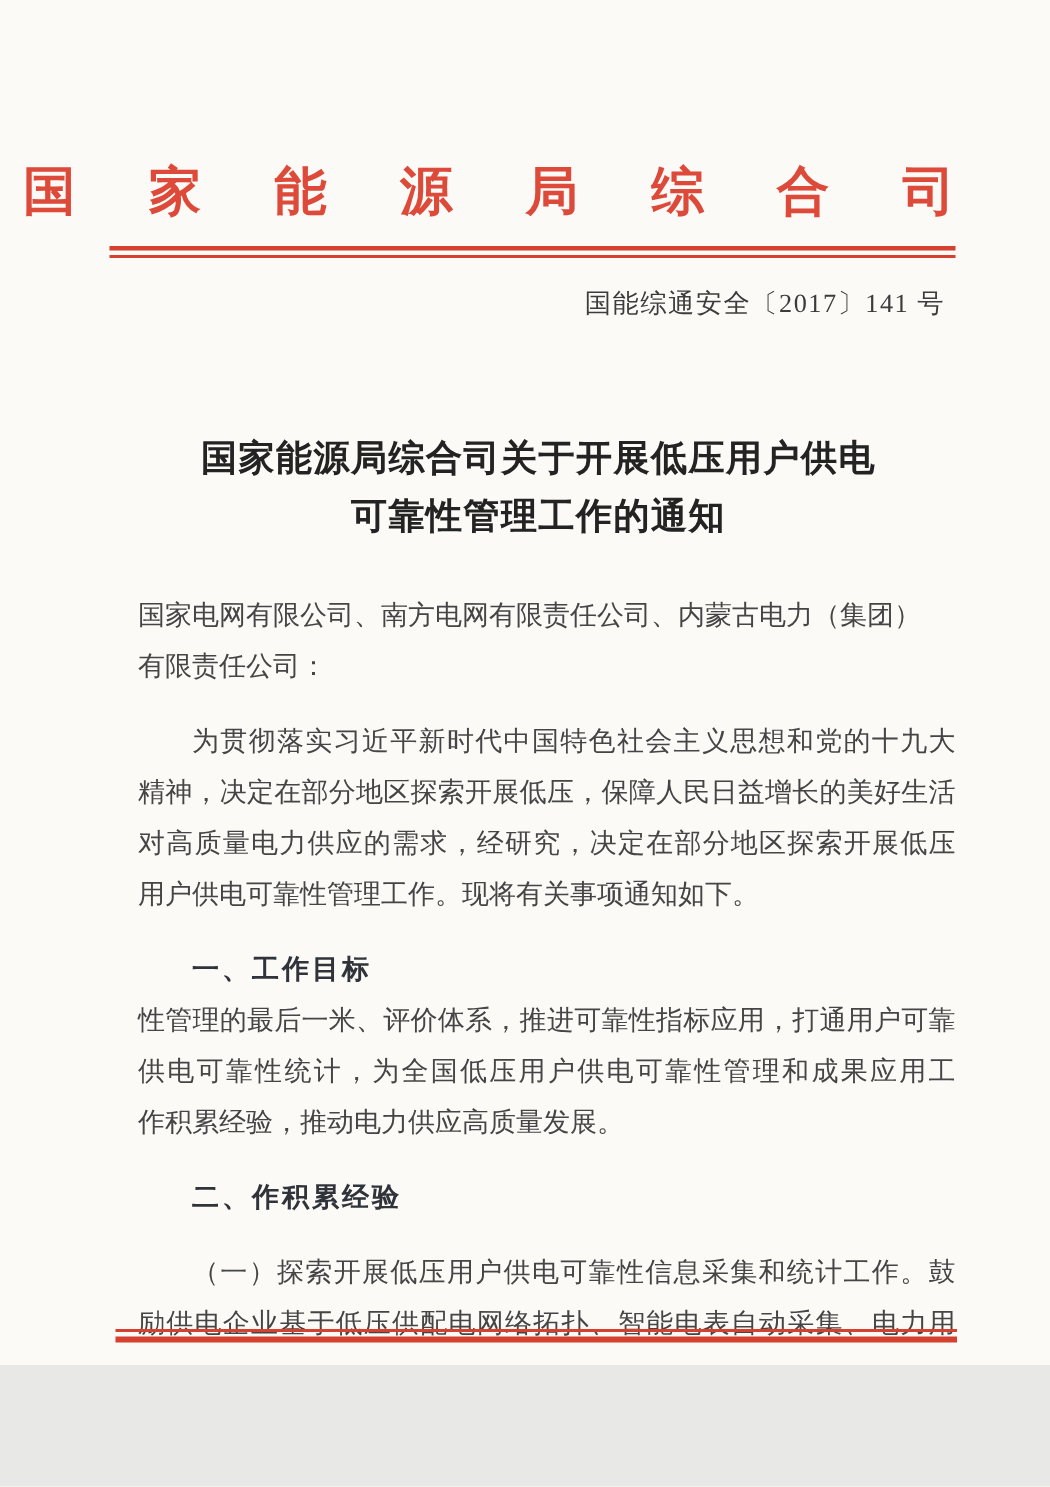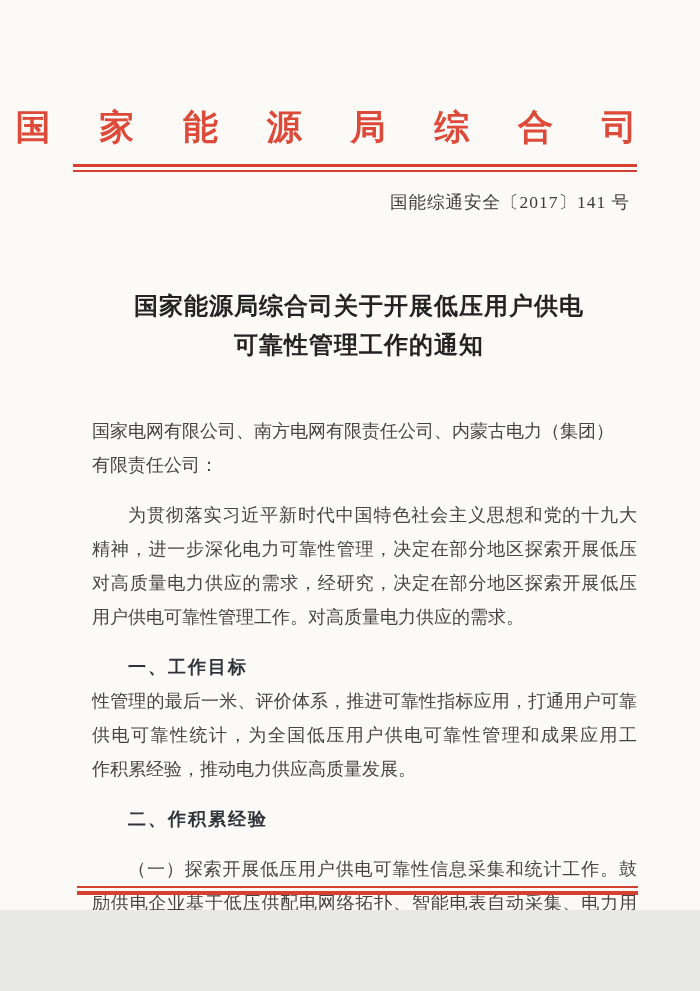--- a/index.html
+++ b/index.html
@@ -56,21 +56,21 @@
     text-align: center;
     font-size: 24px;
     font-weight: 700;
     line-height: 39px;
     letter-spacing: 1px;
     color: var(--title-text, #232323);
   }
   
   .body-text {
     position: absolute;
-    top: 414px;
+    top: 393px;
     left: 92px;
     width: 545px;
     font-size: 18px;
     line-height: 34px;
     color: var(--body-text, #454545);
   }
   .line { height: 34px; white-space: nowrap; }
   .line.fill {
     white-space: normal;
     text-align: justify;
@@ -108,23 +108,23 @@
 
   <div class="doc-title">
     <div>国家能源局综合司关于开展低压用户供电</div>
     <div>可靠性管理工作的通知</div>
   </div>
 
   <div class="body-text">
     <div class="line">国家电网有限公司、南方电网有限责任公司、内蒙古电力（集团）</div>
     <div class="line">有限责任公司：</div>
     <div class="line indent fill">为贯彻落实习近平新时代中国特色社会主义思想和党的十九大</div>
-    <div class="line fill">精神，进一步深化电力可靠性管理，决定在部分地区探索开展低压</div>
+    <div class="line fill">精神，决定在部分地区探索开展低压，保障人民日益增长的美好生活</div>
     <div class="line fill">对高质量电力供应的需求，经研究，决定在部分地区探索开展低压</div>
-    <div class="line">用户供电可靠性管理工作。对高质量电力供应的需求。</div>
+    <div class="line">用户供电可靠性管理工作。现将有关事项通知如下。</div>
     <div class="line indent heading">一、工作目标</div>
     <div class="line fill">性管理的最后一米、评价体系，推进可靠性指标应用，打通用户可靠</div>
     <div class="line fill">供电可靠性统计，为全国低压用户供电可靠性管理和成果应用工</div>
     <div class="line">作积累经验，推动电力供应高质量发展。</div>
     <div class="line indent heading">二、作积累经验</div>
     <div class="line indent fill">（一）探索开展低压用户供电可靠性信息采集和统计工作。鼓</div>
     <div class="line fill">励供电企业基于低压供配电网络拓扑、智能电表自动采集、电力用</div>
   </div>
 
   <div class="rule rule-bot-thin"></div>

